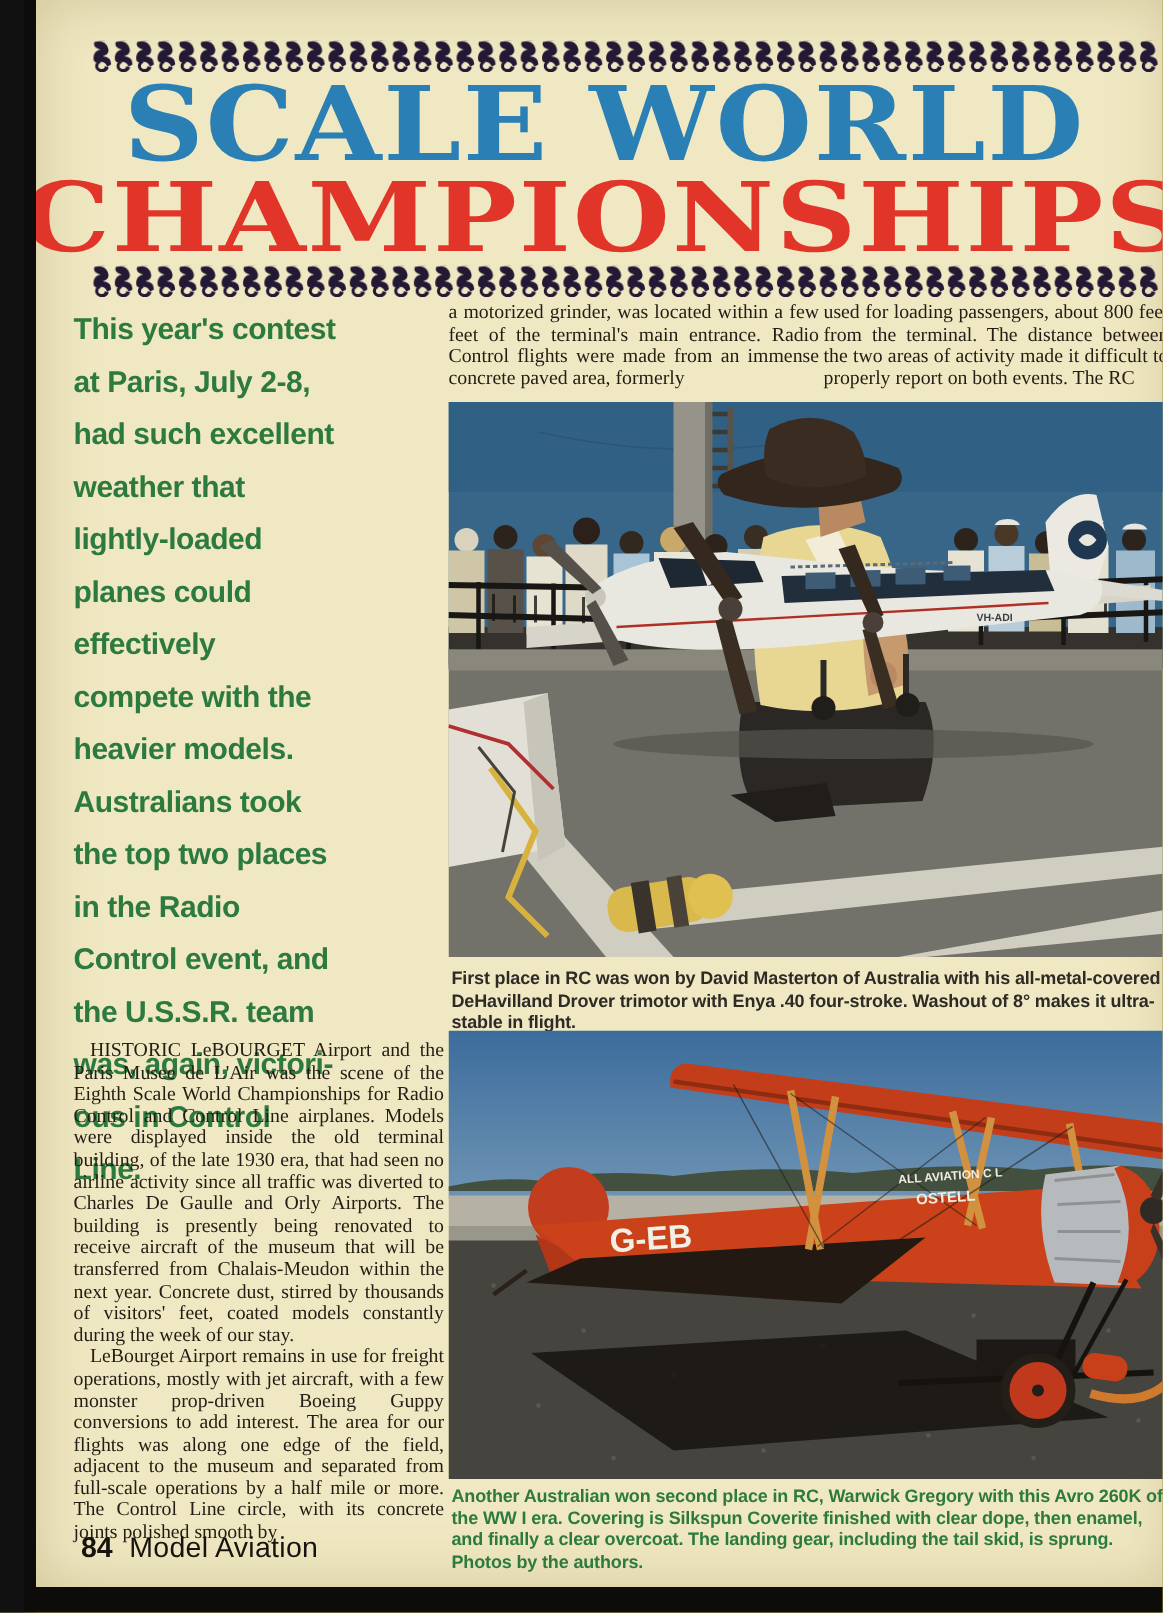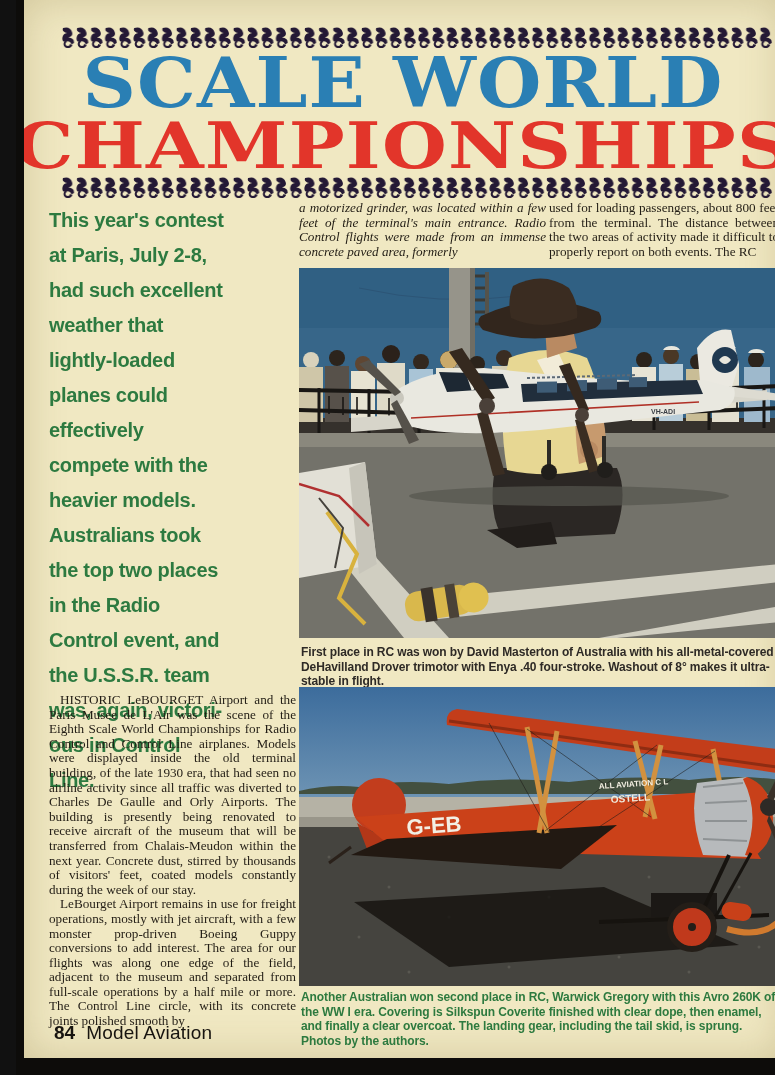--- a/index.html
+++ b/index.html
@@ -17,21 +17,21 @@
   
   .green-intro{position:absolute;left:25px;top:203px;width:252px;color:#2d7a40;
       font-size:20px;line-height:35px;font-weight:bold;white-space:pre-line;letter-spacing:-.3px;}
   .byline{position:absolute;left:25px;top:641px;width:250px;display:flex;gap:7px;}
   .byline .sq{width:17px;height:16px;background:#2d7a40;margin-top:3px;flex:0 0 auto;}
   .byline .nm{color:#2d7a40;font-size:21px;line-height:24px;font-weight:bold;white-space:pre-line;}
   .bodycol{position:absolute;color:#221d15;font-family:"Liberation Serif",serif;
       font-size:13.2px;line-height:14.6px;text-align:justify;}
   .bodycol p{margin:0;text-indent:11px;}
   #col1{left:25px;top:693px;width:247px;}
-  #col2{left:275px;top:201px;width:247px;font-style:italic;}
+  #col2{left:275px;top:201px;width:247px;}
   #col3{left:525px;top:201px;width:230px;}
   
   .photo{position:absolute;left:275px;width:481px;display:block;}
   .cap{position:absolute;left:277px;width:479px;font-size:12px;font-weight:bold;
        line-height:14.6px;letter-spacing:-.1px;}
   .cap1{top:645px;color:#2e2a26;}
   .cap2{top:990px;color:#2d7a3f;}
   
   .footer{position:absolute;left:30px;top:1022px;display:flex;align-items:baseline;gap:11px;
           color:#17140f;}

